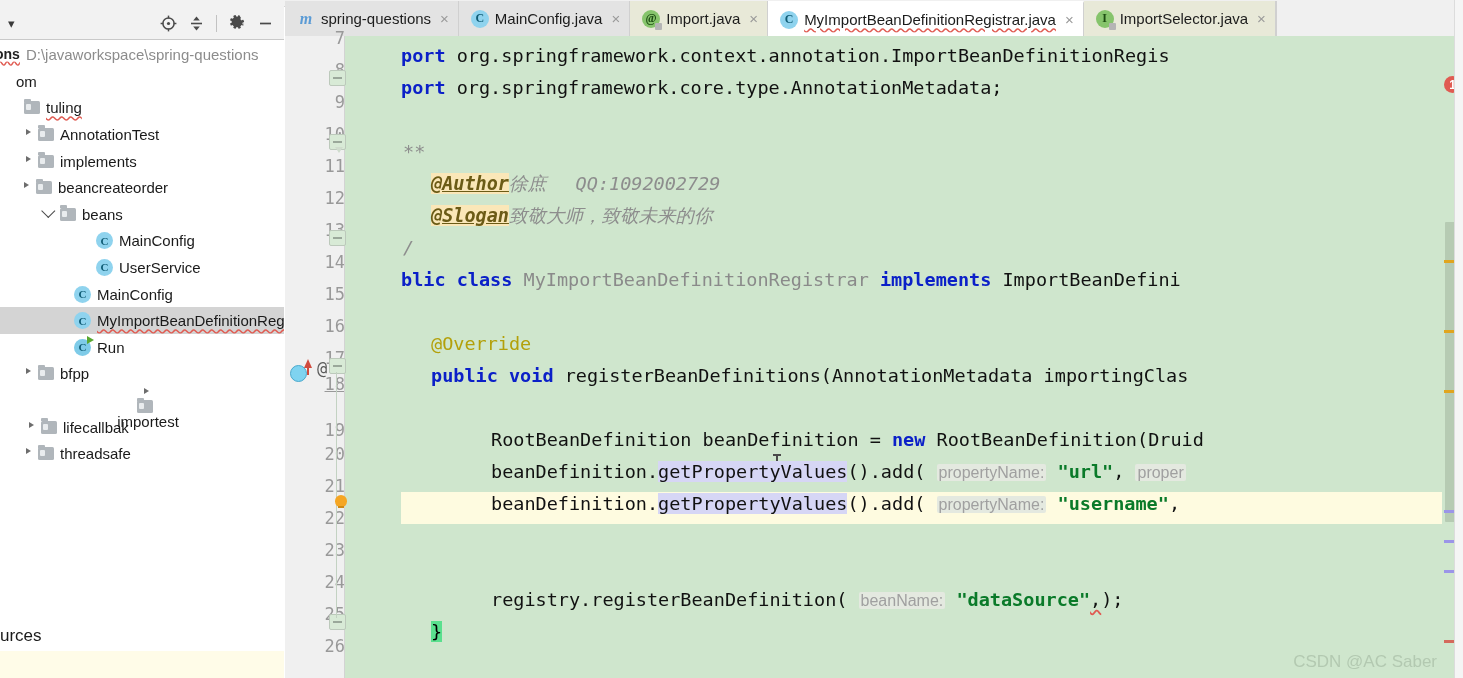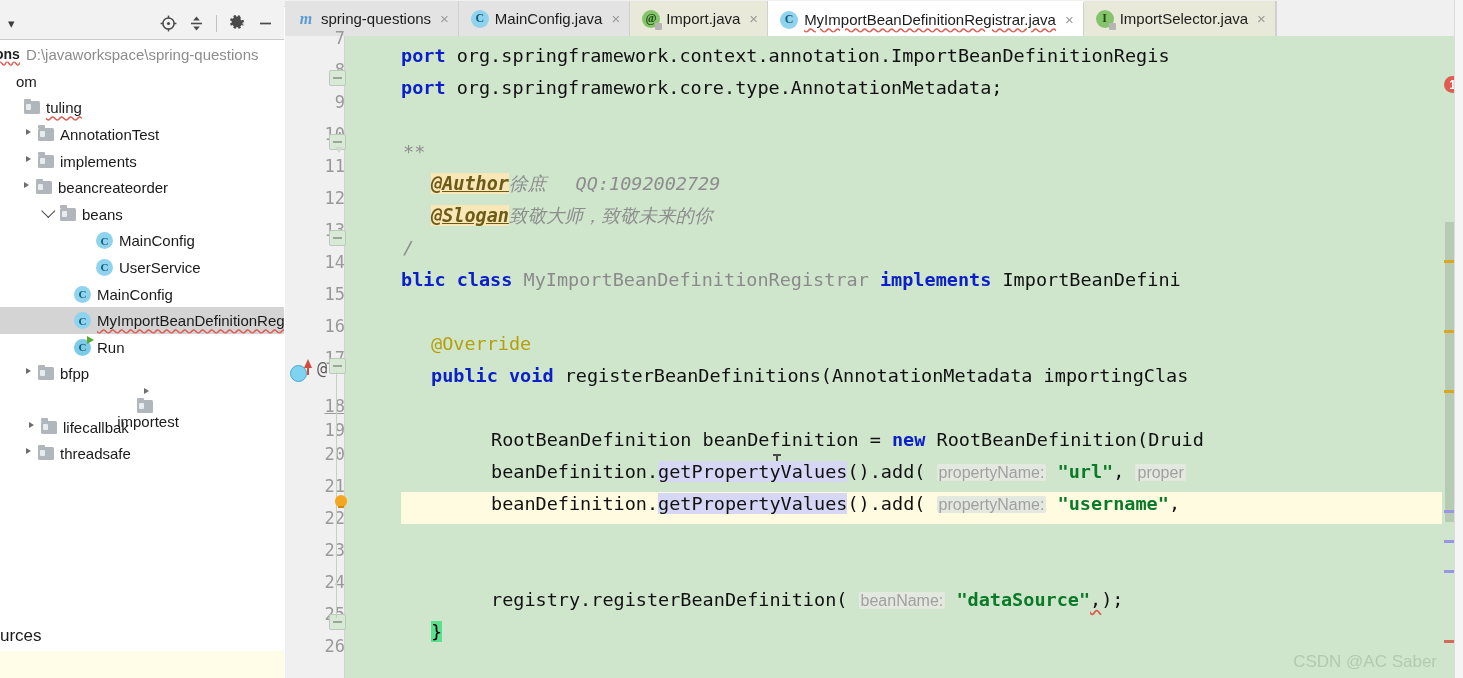--- a/index.html
+++ b/index.html
@@ -310,21 +310,21 @@
             <div class="ln" style="top: 18px;">8</div>
             <div class="ln" style="top: 50px;">9</div>
             <div class="ln" style="top: 82px;">10</div>
             <div class="ln" style="top: 114px;">11</div>
             <div class="ln" style="top: 146px;">12</div>
             <div class="ln" style="top: 178px;">13</div>
             <div class="ln" style="top: 210px;">14</div>
             <div class="ln" style="top: 242px;">15</div>
             <div class="ln" style="top: 274px;">16</div>
             <div class="ln" style="top: 306px;">17</div>
-            <div class="ln" style="top: 354px; text-decoration: underline;">18</div>
+            <div class="ln" style="top: 332px; text-decoration: underline;">18</div>
             <div class="ln" style="top: 378px;">19</div>
             <div class="ln" style="top: 402px;">20</div>
             <div class="ln" style="top: 434px;">21</div>
             <div class="ln" style="top: 466px;">22</div>
             <div class="ln" style="top: 498px;">23</div>
             <div class="ln" style="top: 530px;">24</div>
             <div class="ln" style="top: 562px;">25</div>
             <div class="ln" style="top: 594px;">26</div>
           </div>
       </div>

